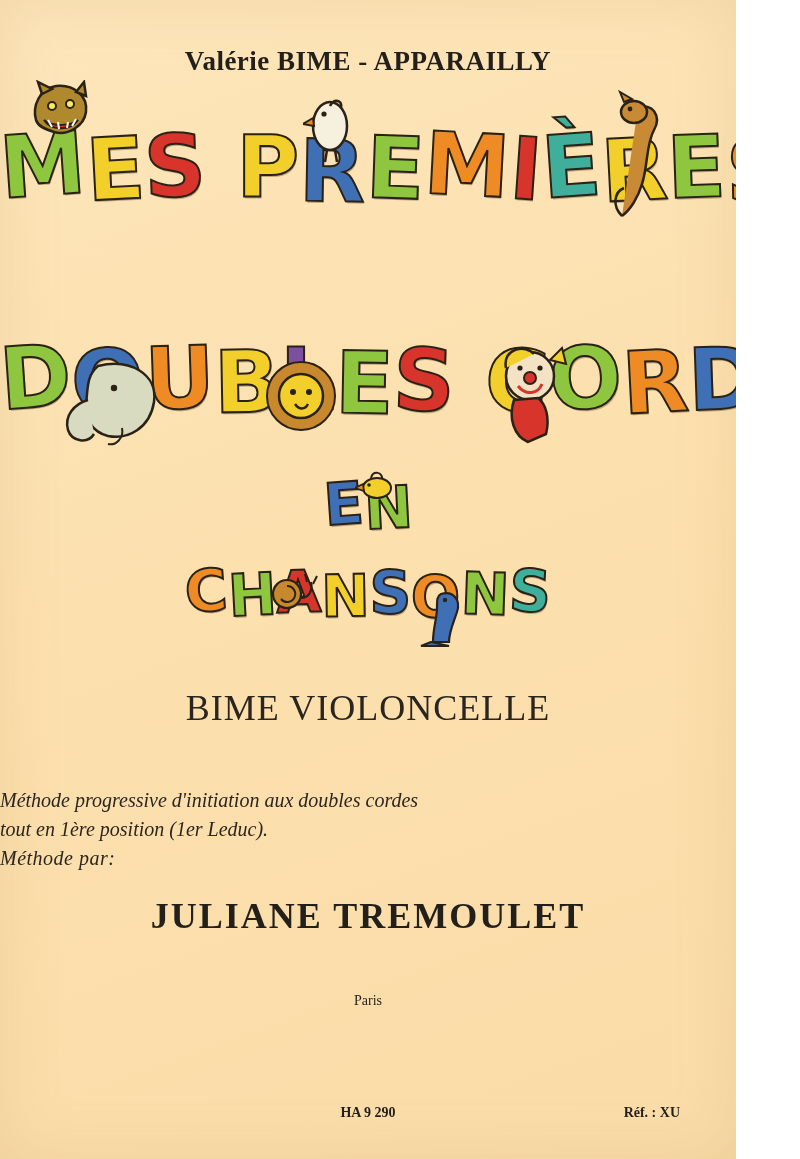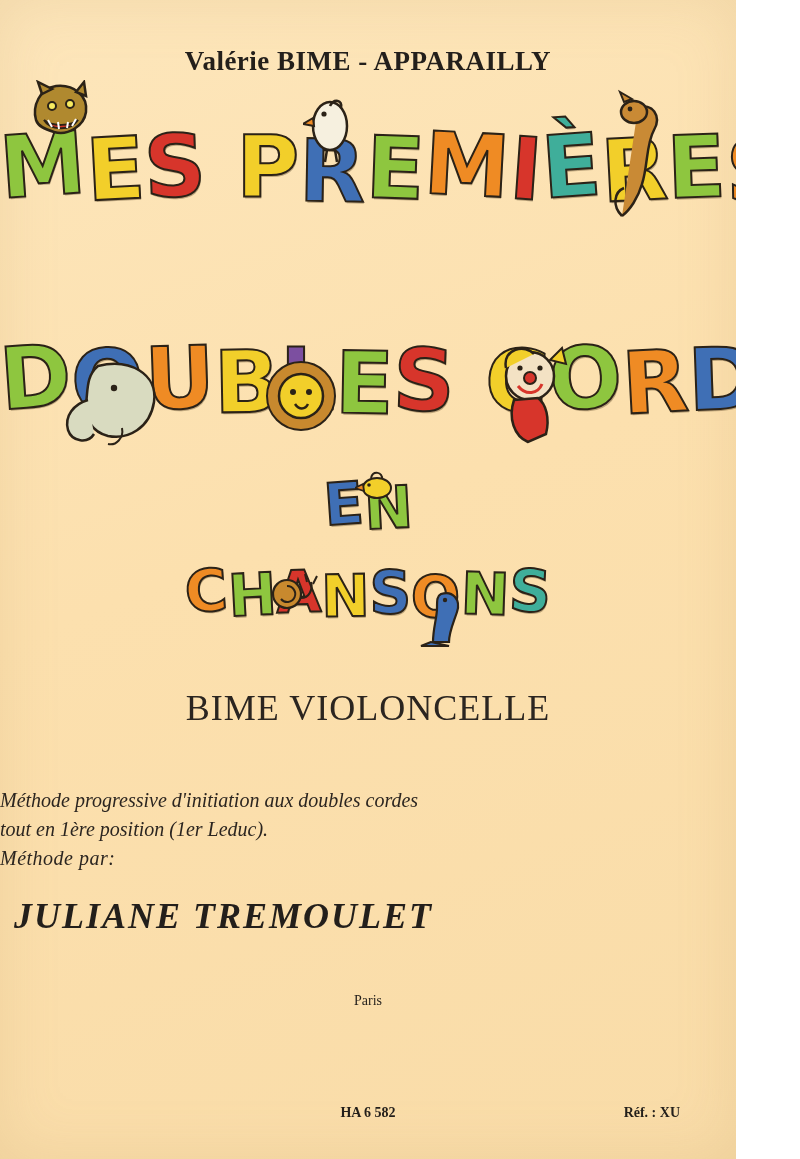--- a/index.html
+++ b/index.html
@@ -96,27 +96,27 @@
     font-style: italic;
     font-size: 20px;
     line-height: 1.45;
     color: #2b2520;
   }
   .method-block .l3 { letter-spacing: 0.5px; }
 
   .arranger {
     position: absolute;
     top: 895px;
-    left: 14px; right: 0;
+    left: 0; right: 0;
+    text-align: center;
     font-family: "Liberation Serif", serif;
     font-size: 36px;
     font-weight: bold;
     letter-spacing: 2px;
     color: #231f1b;
-    font-style: italic;
   }
 
   .publisher {
     position: absolute;
     top: 985px;
     left: 0; right: 0;
     text-align: center;
     font-family: "Liberation Serif", serif;
     color: #231f1b;
   }
@@ -275,17 +275,17 @@
     <div class="l3">Méthode par:</div>
   </div>
 
   <div class="arranger">JULIANE TREMOULET</div>
 
   <div class="publisher">
     <div class="p3">Paris</div>
   </div>
 
   <div class="footer">
-    <div class="catalog">HA 6 582</div>
+    <div class="catalog">HA 9 290</div>
     <div class="ref">Réf. : XU</div>
   </div>
 
 </div>
 
 </body></html>

